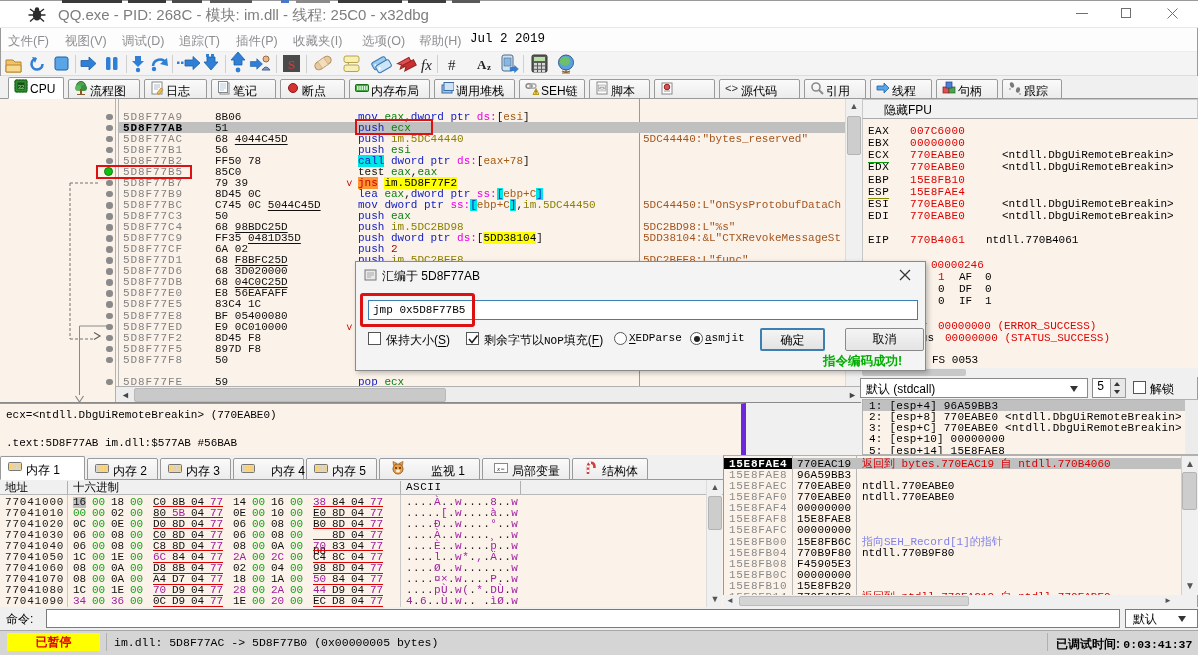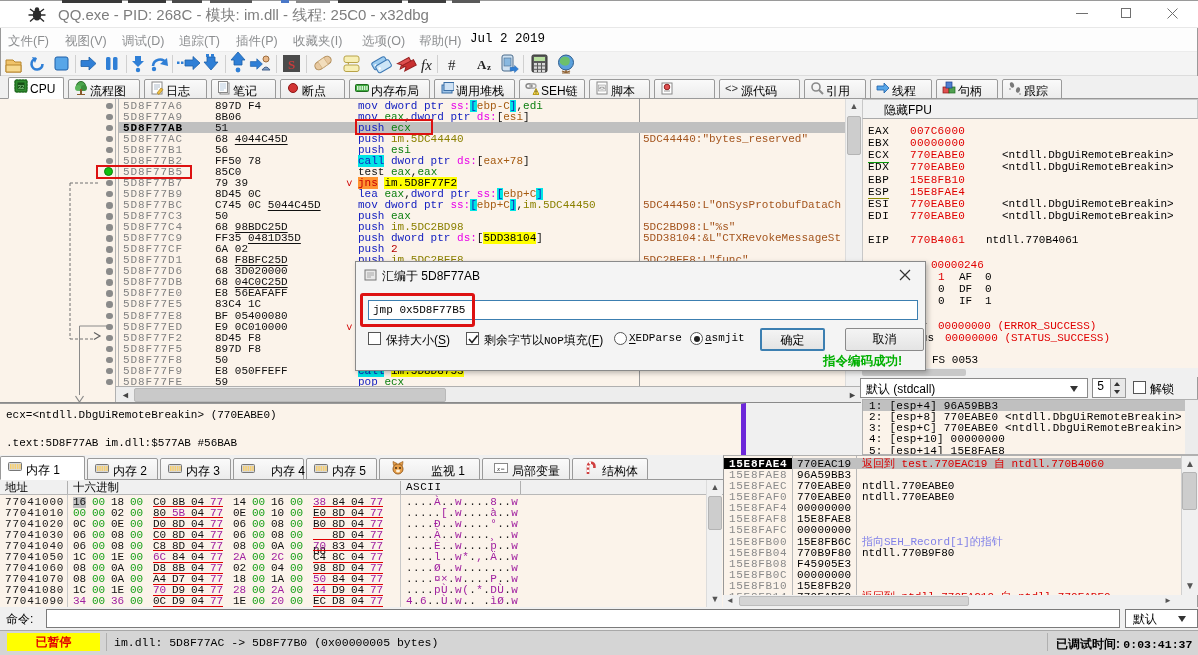--- a/index.html
+++ b/index.html
@@ -261,26 +261,20 @@
       <circle cx="2" cy="8" r="0.8"></circle>
       <circle cx="12" cy="13" r="0.8"></circle>
     </g>
   </svg>
 <div class="ab" style="left:1024px;top:83px;font-size:12px;color:#000">跟踪</div>
 <div class="ab" style="left:0;top:99px;width:862px;height:304px;background:#fbf3ea;overflow:hidden">
 <div class="ab" style="left:115px;top:0;width:1px;height:304px;background:#b4b4b4"></div>
 <div class="ab" style="left:118px;top:0;width:1px;height:304px;background:#b4b4b4"></div>
 <div class="ab" style="left:639px;top:0;width:1px;height:304px;background:#9a9a9a"></div>
 <div class="ab" style="left:119px;top:23.1px;width:726px;height:11px;background:#c0c0c0"></div>
-<div class="row" style="top:1.0px">
-<b class="ab" style="left:106px;top:2.5px;width:6.5px;height:6.5px;border-radius:50%;background:#8a8a8a"></b>
-<span class="ab mono" style="left:123px;top:0.5px;letter-spacing:0.9px;color:#828282">5D8F77A6</span>
-<span class="ab mono" style="left:215px;top:0.5px;color:#101010">897D F4</span>
-<span class="ab mono" style="left:358px;top:0.5px;color:#101010"><i class="m">mov dword ptr </i><i class="s">ss:</i><i class="cb">[</i><i class="o">ebp-C</i><i class="cb">]</i><i class="k">,</i><i class="r">edi</i></span>
-</div>
 <div class="row" style="top:12.1px">
 <b class="ab" style="left:106px;top:2.5px;width:6.5px;height:6.5px;border-radius:50%;background:#8a8a8a"></b>
 <span class="ab mono" style="left:123px;top:0.5px;letter-spacing:0.9px;color:#828282">5D8F77A9</span>
 <span class="ab mono" style="left:215px;top:0.5px;color:#101010">8B06</span>
 <span class="ab mono" style="left:358px;top:0.5px;color:#101010"><i class="m">mov </i><i class="r">eax</i><i class="k">,</i><i class="m">dword ptr </i><i class="s">ds:</i><i class="k">[</i><i class="o">esi</i><i class="k">]</i></span>
 </div>
 <div class="row" style="top:23.1px">
 <b class="ab" style="left:106px;top:2.5px;width:6.5px;height:6.5px;border-radius:50%;background:#8a8a8a"></b>
 <span class="ab mono" style="left:123px;top:0.5px;letter-spacing:0.9px;color:#000;font-weight:bold">5D8F77AB</span>
 <span class="ab mono" style="left:215px;top:0.5px;color:#101010">51</span>
@@ -402,26 +396,20 @@
 </div>
 <div class="row" style="top:244.1px">
 <b class="ab" style="left:106px;top:2.5px;width:6.5px;height:6.5px;border-radius:50%;background:#8a8a8a"></b>
 <span class="ab mono" style="left:123px;top:0.5px;letter-spacing:0.9px;color:#828282">5D8F77F5</span>
 <span class="ab mono" style="left:215px;top:0.5px;color:#101010">897D F8</span>
 </div>
 <div class="row" style="top:255.2px">
 <b class="ab" style="left:106px;top:2.5px;width:6.5px;height:6.5px;border-radius:50%;background:#8a8a8a"></b>
 <span class="ab mono" style="left:123px;top:0.5px;letter-spacing:0.9px;color:#828282">5D8F77F8</span>
 <span class="ab mono" style="left:215px;top:0.5px;color:#101010">50</span>
-</div>
-<div class="row" style="top:266.2px">
-<b class="ab" style="left:106px;top:2.5px;width:6.5px;height:6.5px;border-radius:50%;background:#8a8a8a"></b>
-<span class="ab mono" style="left:123px;top:0.5px;letter-spacing:0.9px;color:#828282">5D8F77F9</span>
-<span class="ab mono" style="left:215px;top:0.5px;color:#101010">E8 050FFEFF</span>
-<span class="ab mono" style="left:358px;top:0.5px;color:#101010"><i class="cyain">call</i> <i class="yt">im.5D8D8753</i></span>
 </div>
 <div class="row" style="top:277.2px">
 <b class="ab" style="left:106px;top:2.5px;width:6.5px;height:6.5px;border-radius:50%;background:#8a8a8a"></b>
 <span class="ab mono" style="left:123px;top:0.5px;letter-spacing:0.9px;color:#828282">5D8F77FE</span>
 <span class="ab mono" style="left:215px;top:0.5px;color:#101010">59</span>
 <span class="ab mono" style="left:358px;top:0.5px;color:#101010"><i class="m">pop </i><i class="r">ecx</i></span>
 </div>
 <svg class="ab" style="left:0;top:0" width="115" height="304">
       <path d="M70 84 H100 M70 84 V240 M70 240 H94" stroke="#707070" stroke-width="1" fill="none" stroke-dasharray="3 2"></path>
       <path d="M94 233.5 l6 3.5 l-6 3.5" fill="none" stroke="#606060" stroke-width="1.2"></path>
@@ -805,21 +793,21 @@
 <div class="ab" style="left:0;top:112px;width:16px;height:15px;color:#555;font-size:9px;text-align:center;line-height:15px">▼</div>
 <div class="ab" style="left:1px;top:16px;width:14px;height:34px;background:#cdcdcd;border:1px solid #b4b4b4;border-radius:2px"></div>
 </div>
 <div class="ab" style="left:723px;top:455px;width:475px;height:140px;background:#fbf3ea;border-left:1px solid #989898;border-top:1px solid #b0b0b0;overflow:hidden">
 <div class="ab" style="left:68px;top:0;width:1px;height:140px;background:#b8b8b8"></div>
 <div class="ab" style="left:132px;top:0;width:1px;height:140px;background:#b8b8b8"></div>
 <div class="ab" style="left:0;top:2.0px;width:457px;height:11.2px;background:#c0c0c0"></div>
 <div class="ab" style="left:0;top:2.0px;width:68px;height:11.2px;background:#000"></div>
 <span class="ab mono" style="left:5px;top:2.5px;letter-spacing:0.7px;color:#fff;font-weight:bold">15E8FAE4</span>
 <span class="ab mono" style="left:73px;top:2.5px;letter-spacing:0.2px;color:#000">770EAC19</span>
-<span class="ab mono" style="left:138px;top:2.5px;color:#d80000">返回到 test.770EAC19 自 ntdll.770B4060</span>
+<span class="ab mono" style="left:138px;top:2.5px;color:#d80000">返回到 bytes.770EAC19 自 ntdll.770B4060</span>
 <span class="ab mono" style="left:5px;top:13.7px;letter-spacing:0.7px;color:#8a8a8a">15E8FAE8</span>
 <span class="ab mono" style="left:73px;top:13.7px;letter-spacing:0.2px;color:#000">96A59BB3</span>
 <span class="ab mono" style="left:5px;top:24.8px;letter-spacing:0.7px;color:#8a8a8a">15E8FAEC</span>
 <span class="ab mono" style="left:73px;top:24.8px;letter-spacing:0.2px;color:#000">770EABE0</span>
 <span class="ab mono" style="left:138px;top:24.8px;color:#000">ntdll.770EABE0</span>
 <span class="ab mono" style="left:5px;top:36.0px;letter-spacing:0.7px;color:#8a8a8a">15E8FAF0</span>
 <span class="ab mono" style="left:73px;top:36.0px;letter-spacing:0.2px;color:#000">770EABE0</span>
 <span class="ab mono" style="left:138px;top:36.0px;color:#000">ntdll.770EABE0</span>
 <span class="ab mono" style="left:5px;top:47.1px;letter-spacing:0.7px;color:#8a8a8a">15E8FAF4</span>
 <span class="ab mono" style="left:73px;top:47.1px;letter-spacing:0.2px;color:#000">00000000</span>

